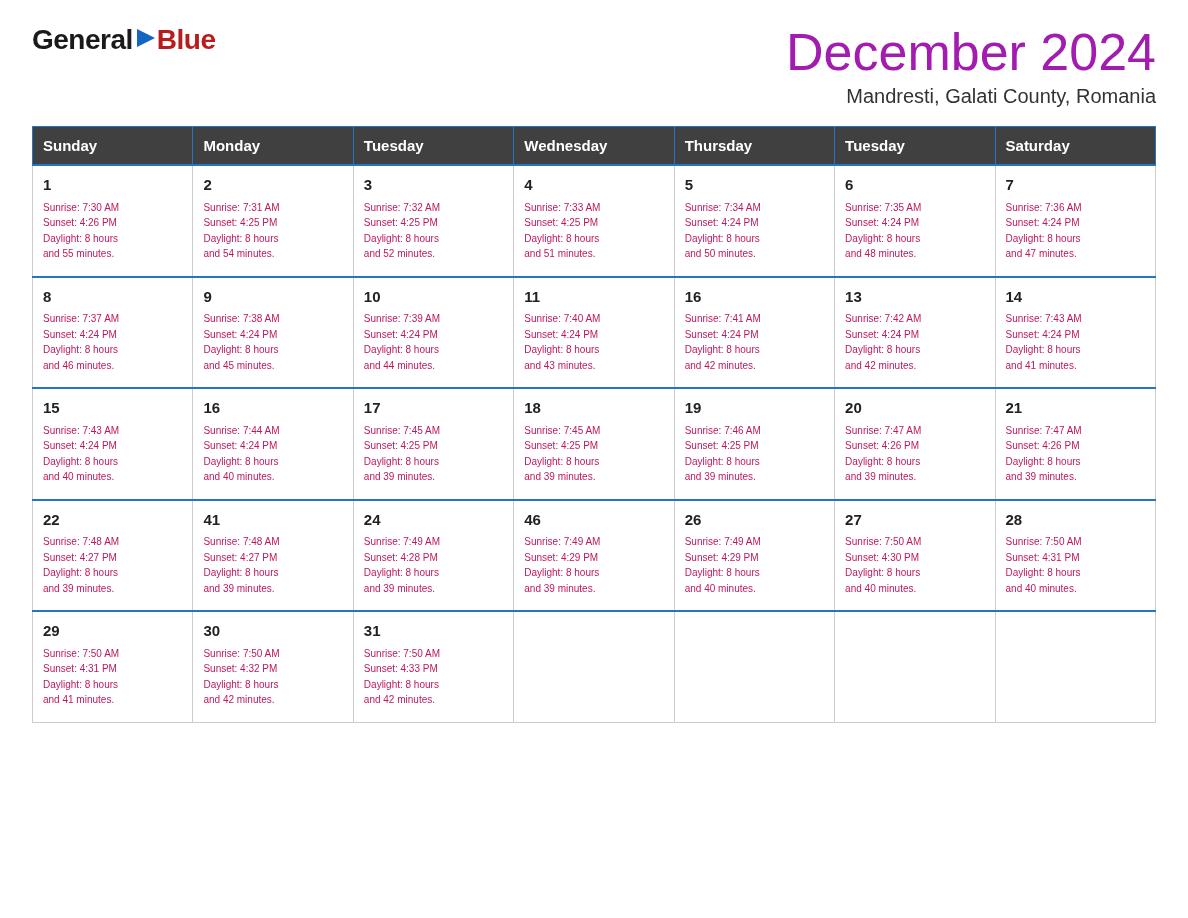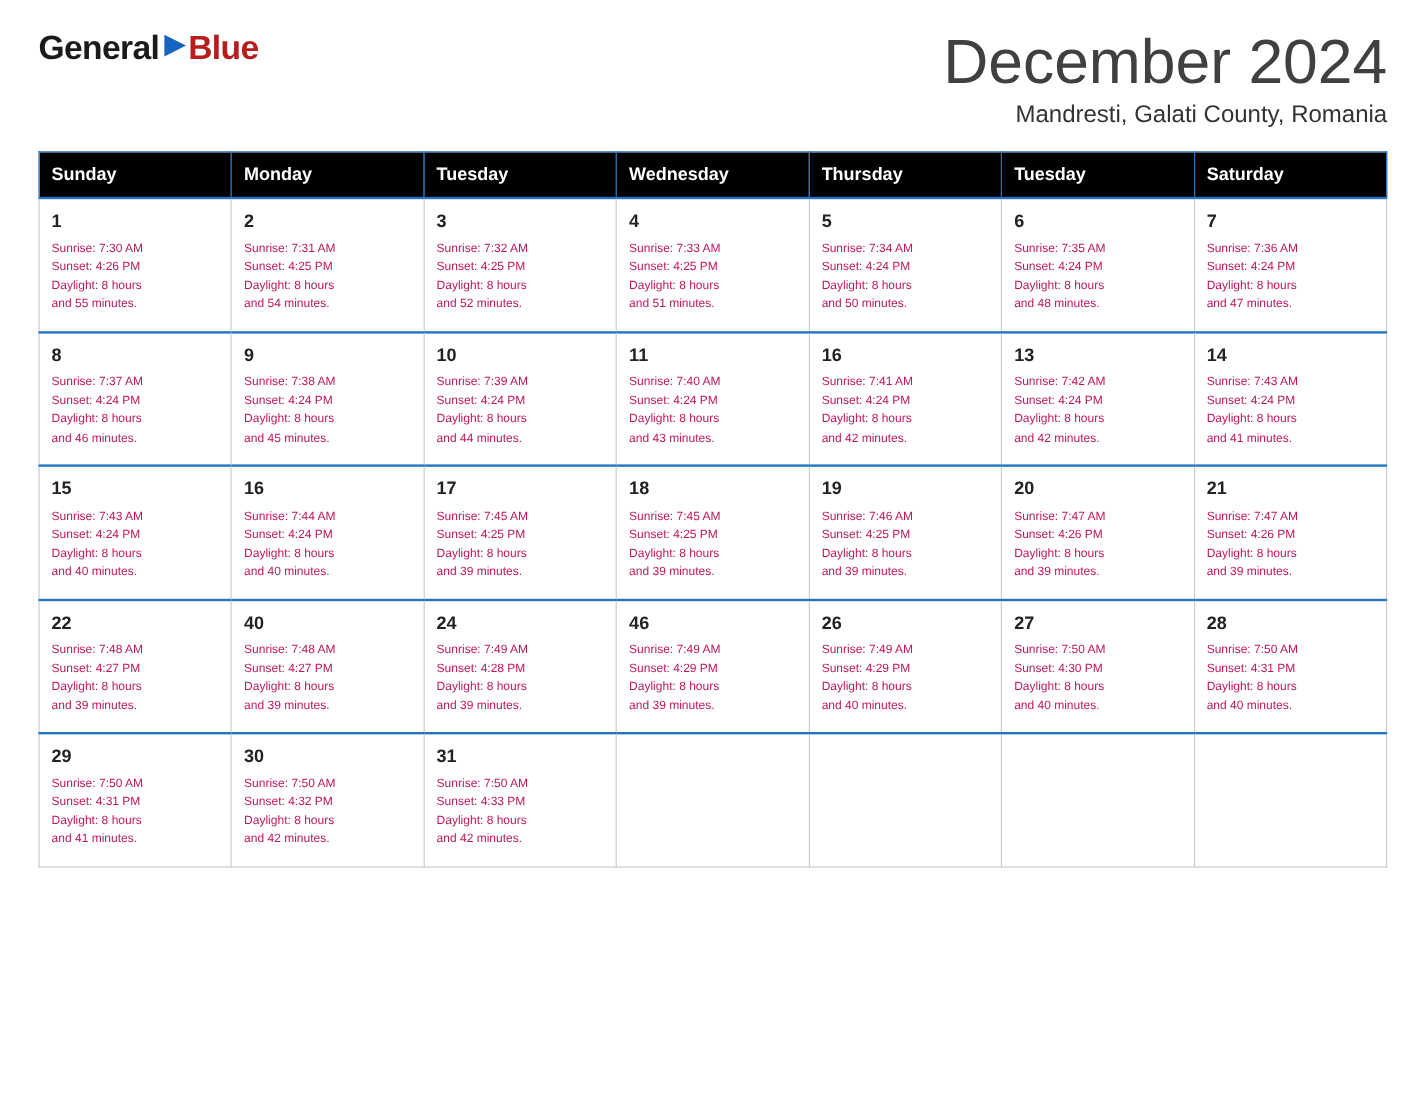--- a/index.html
+++ b/index.html
@@ -36,35 +36,35 @@
     .logo-line1 {
       display: flex;
       align-items: center;
     }
     .title-block {
       text-align: right;
     }
     .title-month {
       font-size: 52px;
       font-weight: 300;
-      color: #404040;
+      color: #a21caf;
       line-height: 1.1;
     }
     .title-location {
       font-size: 20px;
       color: #333;
       margin-top: 4px;
     }
     table {
       width: 100%;
       border-collapse: collapse;
       font-size: 13.5px;
     }
     thead tr th {
-      background-color: #000000;
+      background-color: #404040;
       color: #fff;
       padding: 10px 10px;
       text-align: left;
       font-size: 15px;
       font-weight: bold;
       border: 1px solid #2575c4;
     }
     tbody tr td {
       vertical-align: top;
       padding: 8px 10px 14px 10px;
@@ -217,21 +217,21 @@
           <span class="day-num">21</span>
           <div class="day-info">Sunrise: 7:47 AM<br>Sunset: 4:26 PM<br>Daylight: 8 hours<br>and 39 minutes.</div>
         </td>
       </tr>
       <tr>
         <td>
           <span class="day-num">22</span>
           <div class="day-info">Sunrise: 7:48 AM<br>Sunset: 4:27 PM<br>Daylight: 8 hours<br>and 39 minutes.</div>
         </td>
         <td>
-          <span class="day-num">40</span>
+          <span class="day-num">41</span>
           <div class="day-info">Sunrise: 7:48 AM<br>Sunset: 4:27 PM<br>Daylight: 8 hours<br>and 39 minutes.</div>
         </td>
         <td>
           <span class="day-num">24</span>
           <div class="day-info">Sunrise: 7:49 AM<br>Sunset: 4:28 PM<br>Daylight: 8 hours<br>and 39 minutes.</div>
         </td>
         <td>
           <span class="day-num">46</span>
           <div class="day-info">Sunrise: 7:49 AM<br>Sunset: 4:29 PM<br>Daylight: 8 hours<br>and 39 minutes.</div>
         </td>

